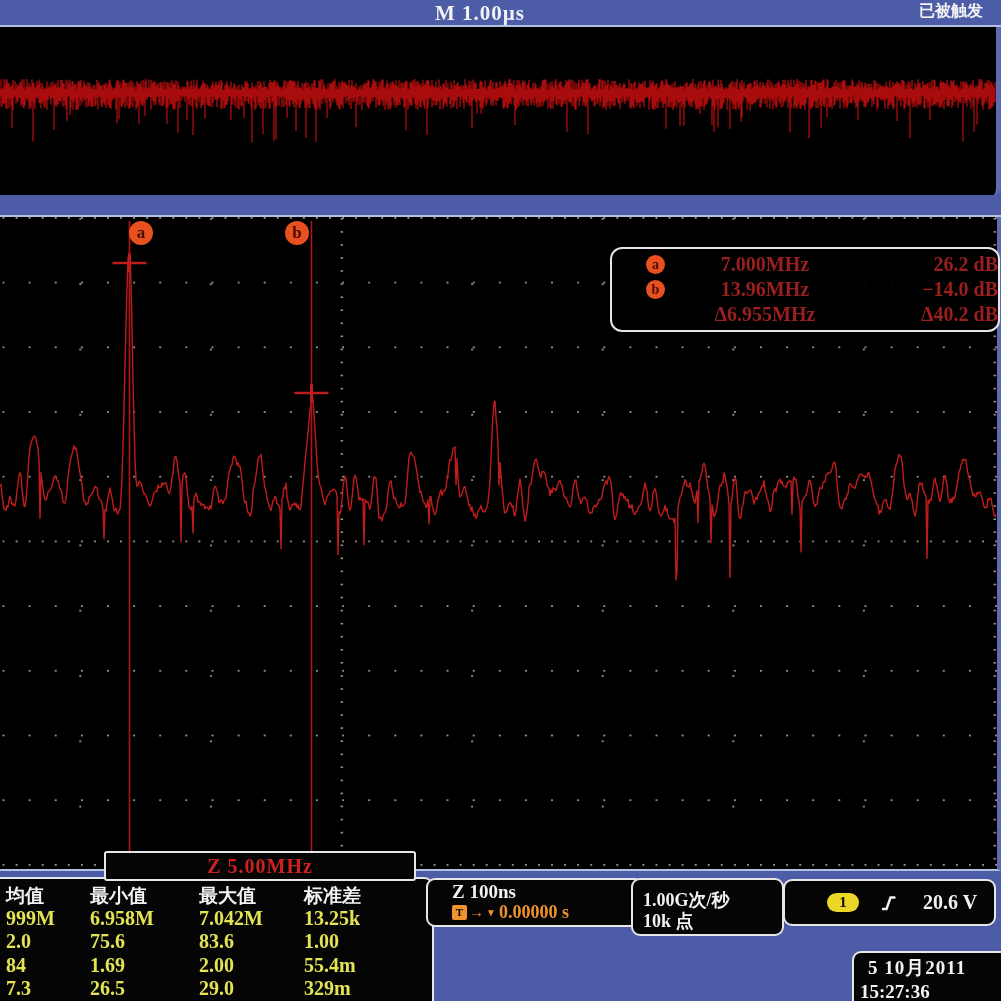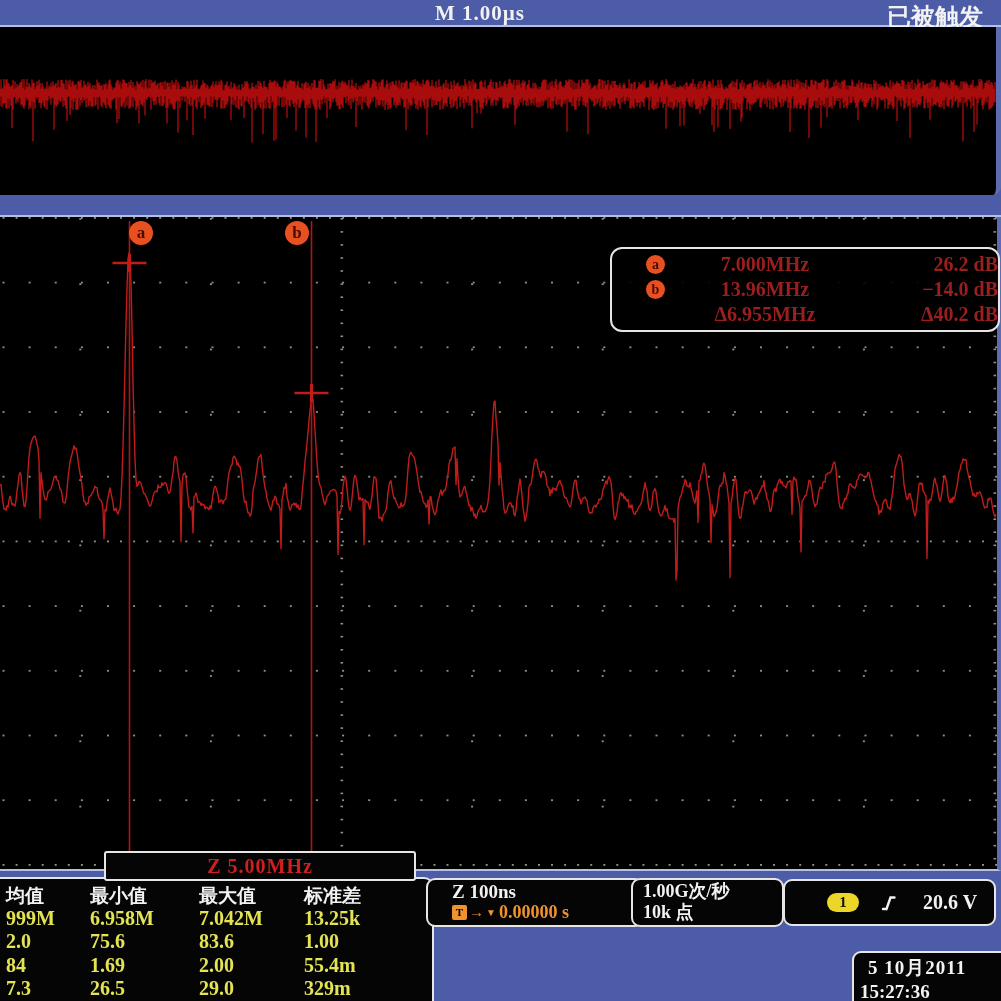--- a/index.html
+++ b/index.html
@@ -4,21 +4,21 @@
 <style>
   html,body{margin:0;padding:0;background:#222;}
   .screen{position:relative;width:1001px;height:1001px;overflow:hidden;
     background:var(--blue-band,#4d5ca7);
     font-family:Liberation Serif, serif;font-weight:bold;}
   
   .topbar{position:absolute;left:0;top:0;width:1001px;height:25px;
     background:var(--blue-band);border-bottom:2px solid var(--band-edge);}
   .topbar .tb-center{position:absolute;left:0;top:1px;width:960px;text-align:center;
     color:var(--text-white);font-size:21px;letter-spacing:1px;}
-  .topbar .tb-right{position:absolute;right:18px;top:1px;color:var(--text-white);font-size:24px;}
+  .topbar .tb-right{position:absolute;right:18px;top:1px;color:var(--text-white);font-size:16px;}
   .trig-tri{position:absolute;left:336px;top:27px;width:0;height:0;
     border-left:10px solid transparent;border-right:10px solid transparent;
     border-top:12px solid var(--trigger-orange);}
   
   .wave-panel{position:absolute;left:0;top:27px;width:996px;height:168px;background:#000;
     border-right:5px solid #5d6cb2;border-bottom-right-radius:8px;}
   .sep-band{position:absolute;left:0;top:195px;width:1001px;height:20px;
     background:var(--blue-band);border-bottom:2px solid var(--band-edge);}
   .fft-panel{position:absolute;left:0;top:217px;width:997px;height:652px;background:#000;
     border-right:4px solid #5d6cb2;border-bottom:2px solid var(--band-edge);}
@@ -52,21 +52,21 @@
   .sbox{position:absolute;background:#050505;border:2px solid var(--border-white);
     border-radius:9px;color:var(--text-white);z-index:6;}
   .box1{left:426px;top:878px;width:190px;height:44px;padding:1px 0 0 24px;}
   .box1 .l1{font-size:19px;color:var(--text-white);}
   .box1 .l2{display:flex;align-items:center;gap:2px;margin-top:-1px;}
   .ticon{display:inline-block;width:15px;height:15px;background:var(--trigger-orange);
     border-radius:2px;color:#000;font-size:11px;line-height:15px;text-align:center;}
   .oarrow{color:var(--trigger-orange);font-size:15px;}
   .otri{color:var(--trigger-orange);font-size:10px;}
   .opos{color:var(--trigger-orange);font-size:18px;margin-left:1px;}
-  .box2{left:631px;top:878px;width:139px;height:44px;padding:1px 0 0 10px;font-size:18px;line-height:21px;}
+  .box2{left:631px;top:878px;width:139px;height:44px;padding:10px 0 0 10px;font-size:18px;line-height:21px;}
   .box3{left:783px;top:879px;width:209px;height:43px;display:flex;align-items:center;}
   .ch-badge{width:32px;height:19px;border-radius:10px;background:var(--badge-yellow);
     color:#111;font-size:15px;line-height:19px;text-align:center;margin-left:42px;}
   .slope{margin-left:22px;}
   .tlevel{font-size:20px;margin-left:26px;}
   
   .dtbox{position:absolute;left:852px;top:951px;width:154px;height:54px;
     background:#050505;border:2px solid var(--border-white);border-radius:9px;z-index:6;
     color:var(--text-white);}
   .dtbox .d{font-size:19px;padding:2px 0 0 14px;letter-spacing:1px;}

